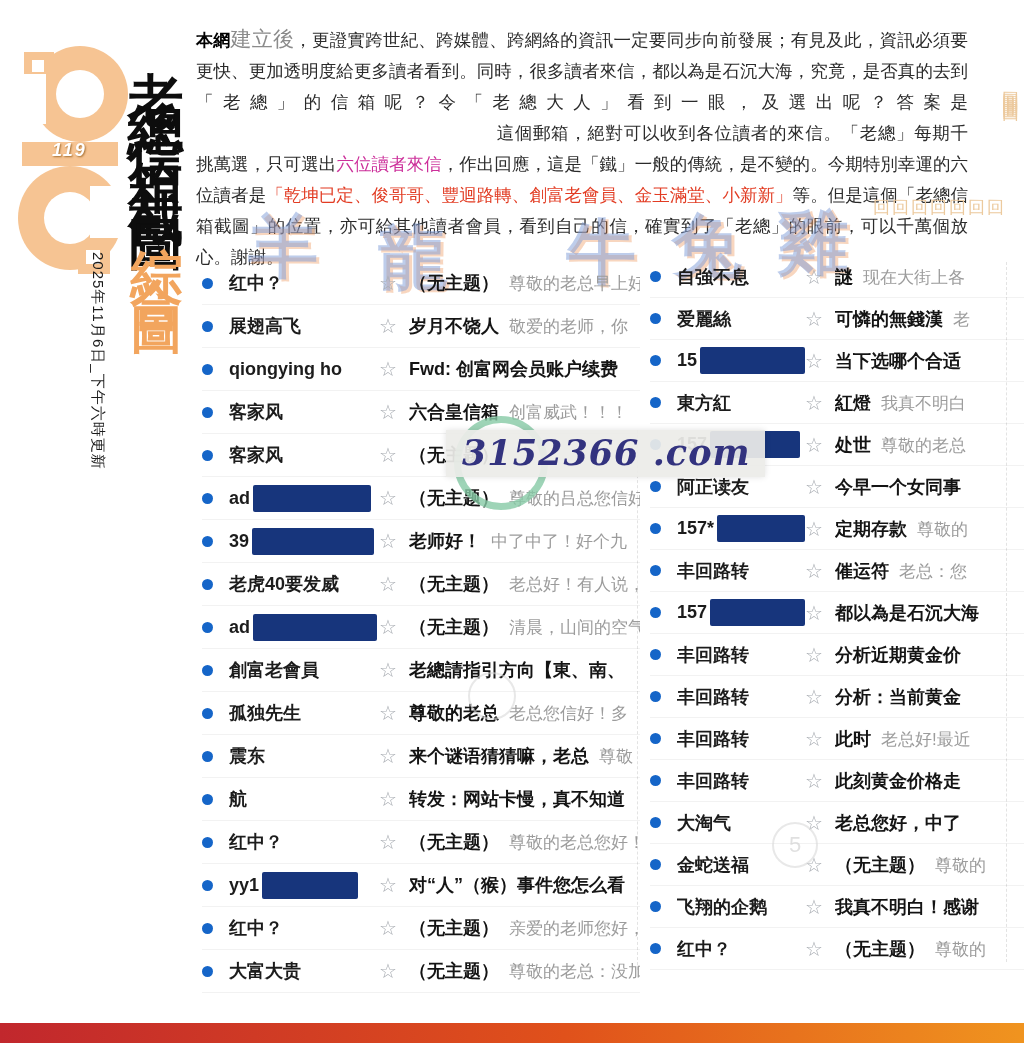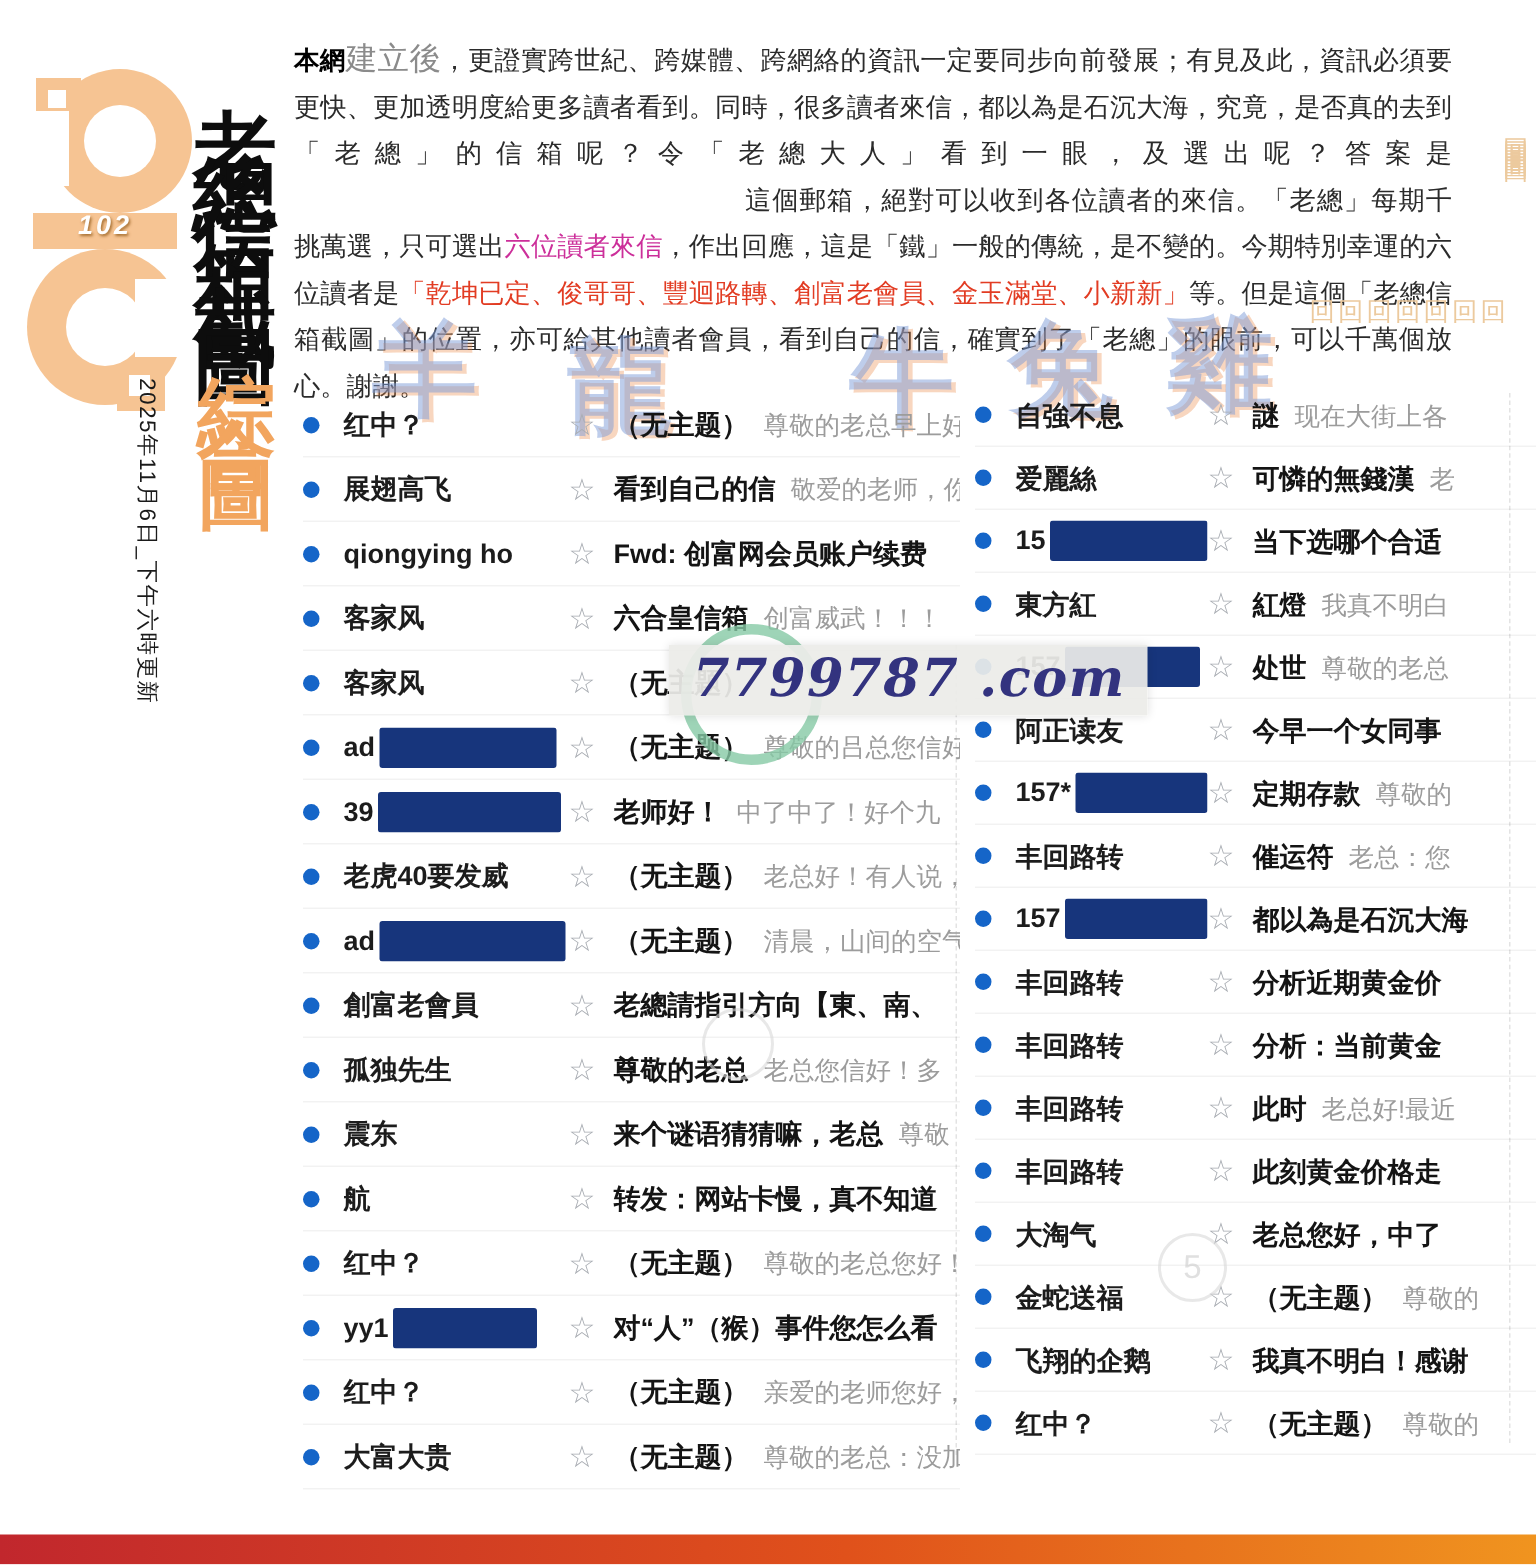--- a/index.html
+++ b/index.html
@@ -81,21 +81,21 @@
     </g>
     <g fill="#ffffff">
       <circle cx="62" cy="48" r="24"></circle>
       <rect x="0" y="28" width="28" height="50"></rect>
       <rect x="14" y="14" width="12" height="12"></rect>
       <circle cx="52" cy="172" r="26"></circle>
       <rect x="72" y="140" width="38" height="52"></rect>
       <rect x="68" y="204" width="14" height="14"></rect>
     </g>
   </svg>
-  <div id="logo-num">102</div>
+  <div id="logo-num">119</div>
 
   <div id="vtitle"><span>老總信箱截圖</span><span class="orange">綜合圖</span></div>
   <div id="vdate">2025年11月6日_下午六時更新</div>
 
   <div id="intro"><span class="stamp-b">本網</span><span class="stamp-l">建立後</span><span>，更證實跨世紀、跨媒體、跨網絡的資訊一定要同步向前發展；有見及此，資訊必須要更快、更加透明度給更多讀者看到。同時，很多讀者來信，都以為是石沉大海，究竟，是否真的去到「老總」的信箱呢？令「老總大人」看到一眼，及選出呢？答案是</span><span class="gap"></span><span>這個郵箱，絕對可以收到各位讀者的來信。「老總」每期千挑萬選，只可選出</span><span class="pink">六位讀者來信</span><span>，作出回應，這是「鐵」一般的傳統，是不變的。今期特別幸運的六位讀者是</span><span class="rednames">「乾坤已定、俊哥哥、豐迴路轉、創富老會員、金玉滿堂、小新新」</span><span>等。但是這個「老總信箱截圖」的位置，亦可給其他讀者會員，看到自己的信，確實到了「老總」的眼前，可以千萬個放心。謝謝。</span></div>
 
   <div class="zodiac" style="left:248px;top:200px">羊</div>
   <div class="zodiac" style="left:378px;top:212px">龍</div>
   <div class="zodiac" style="left:566px;top:206px">牛</div>
   <div class="zodiac" style="left:672px;top:200px">兔</div>
@@ -115,21 +115,21 @@
         </span>
         <span class="star">☆</span>
         <span class="subj"><span class="sj">（无主题）</span><span class="sn">尊敬的老总早上好</span></span>
       </div>
     <div class="row">
         <span class="dot"></span>
         <span class="sender">
           <span>展翅高飞</span>
         </span>
         <span class="star">☆</span>
-        <span class="subj"><span class="sj">看到自己的信</span><span class="sn">敬爱的老师，你</span></span>
+        <span class="subj"><span class="sj">岁月不饶人</span><span class="sn">敬爱的老师，你</span></span>
       </div>
     <div class="row">
         <span class="dot"></span>
         <span class="sender">
           <span>qiongying ho</span>
         </span>
         <span class="star">☆</span>
         <span class="subj"><span class="sj">Fwd: 创富网会员账户续费</span><span class="sn"></span></span>
       </div>
     <div class="row">
@@ -389,20 +389,20 @@
           <span>红中？</span>
         </span>
         <span class="star">☆</span>
         <span class="subj"><span class="sj">（无主题）</span><span class="sn">尊敬的</span></span>
       </div>
 
   </div>
 
   <div id="wm">
     <div class="ring"></div>
-    <div class="band"><span>7799787 .com</span></div>
+    <div class="band"><span>3152366 .com</span></div>
   </div>
 
   <div class="ghost" style="left:468px;top:672px;width:44px;height:44px;"></div>
   <div class="ghost" style="left:772px;top:822px;width:42px;height:42px;">5</div>
 
   <div id="bottombar"></div>
 </div>
 
 </body></html>

